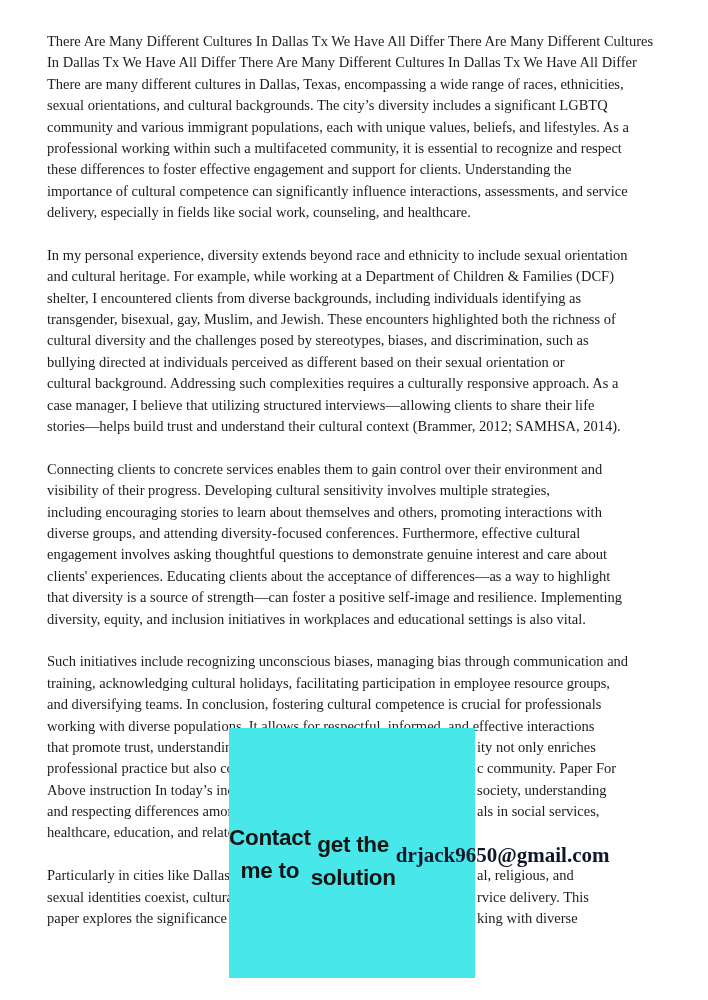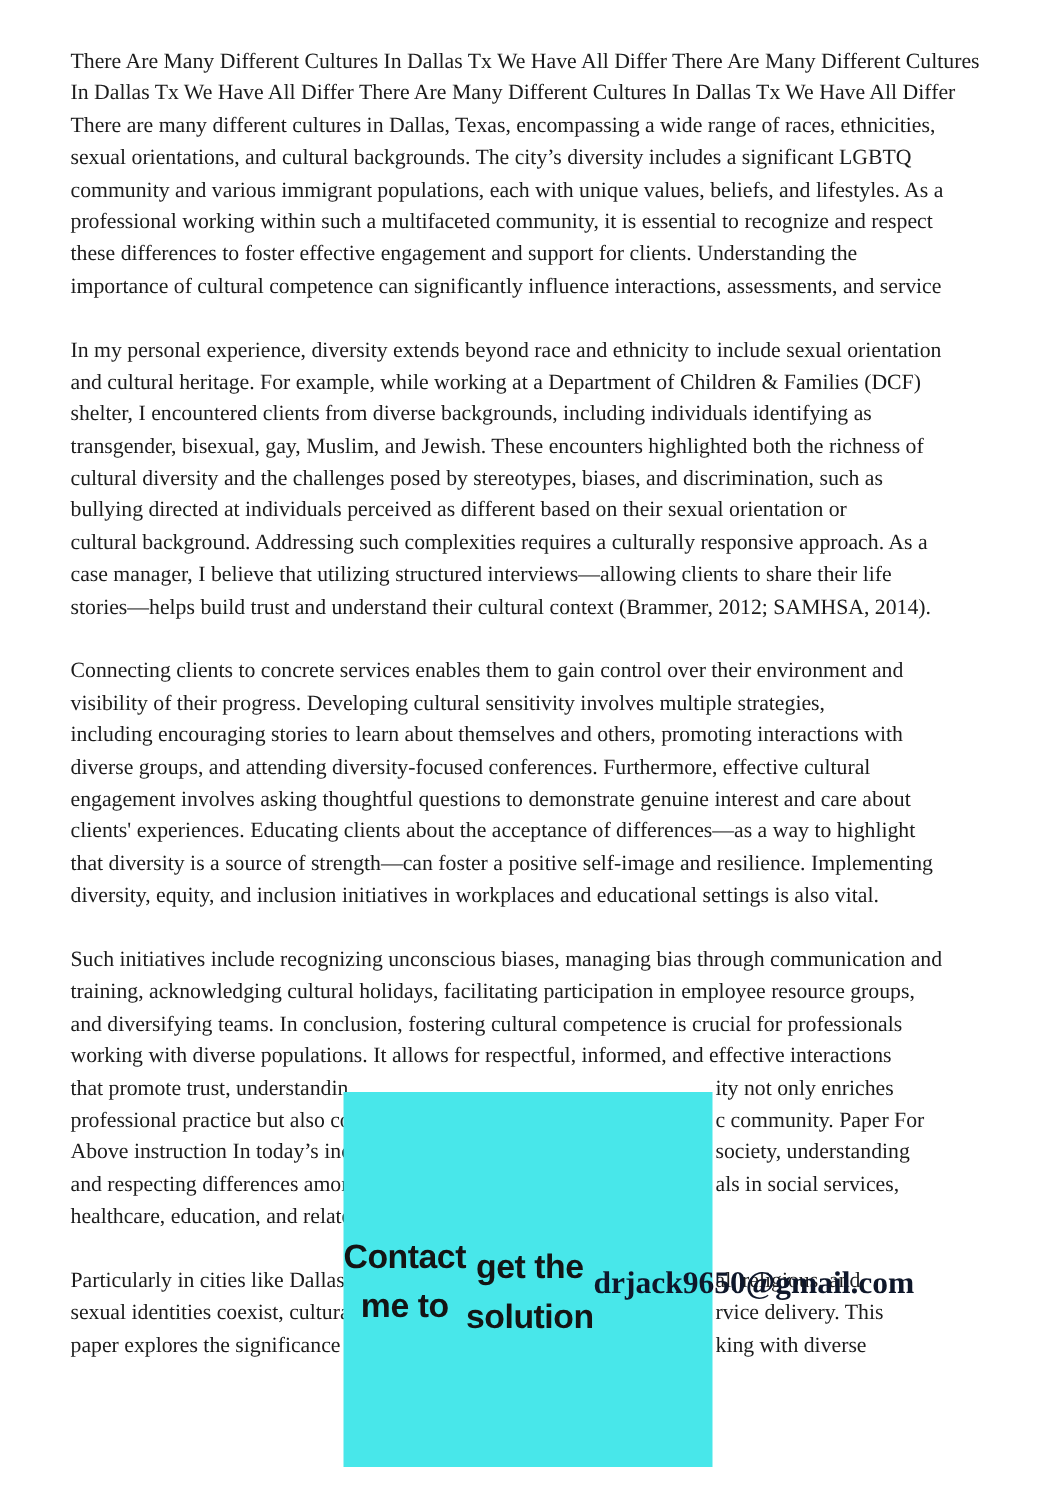--- a/index.html
+++ b/index.html
@@ -67,20 +67,21 @@
   <div class="text-col">
       <div class="paragraph">
         <div class="line">There Are Many Different Cultures In Dallas Tx We Have All Differ There Are Many Different Cultures</div>
         <div class="line">In Dallas Tx We Have All Differ There Are Many Different Cultures In Dallas Tx We Have All Differ</div>
         <div class="line">There are many different cultures in Dallas, Texas, encompassing a wide range of races, ethnicities,</div>
         <div class="line">sexual orientations, and cultural backgrounds. The city’s diversity includes a significant LGBTQ</div>
         <div class="line">community and various immigrant populations, each with unique values, beliefs, and lifestyles. As a</div>
         <div class="line">professional working within such a multifaceted community, it is essential to recognize and respect</div>
         <div class="line">these differences to foster effective engagement and support for clients. Understanding the</div>
         <div class="line">importance of cultural competence can significantly influence interactions, assessments, and service</div>
+        <div class="line">delivery, especially in fields like social work, counseling, and healthcare.</div>
       </div>
       <div class="paragraph">
         <div class="line">In my personal experience, diversity extends beyond race and ethnicity to include sexual orientation</div>
         <div class="line">and cultural heritage. For example, while working at a Department of Children &amp; Families (DCF)</div>
         <div class="line">shelter, I encountered clients from diverse backgrounds, including individuals identifying as</div>
         <div class="line">transgender, bisexual, gay, Muslim, and Jewish. These encounters highlighted both the richness of</div>
         <div class="line">cultural diversity and the challenges posed by stereotypes, biases, and discrimination, such as</div>
         <div class="line">bullying directed at individuals perceived as different based on their sexual orientation or</div>
         <div class="line">cultural background. Addressing such complexities requires a culturally responsive approach. As a</div>
         <div class="line">case manager, I believe that utilizing structured interviews—allowing clients to share their life</div>

